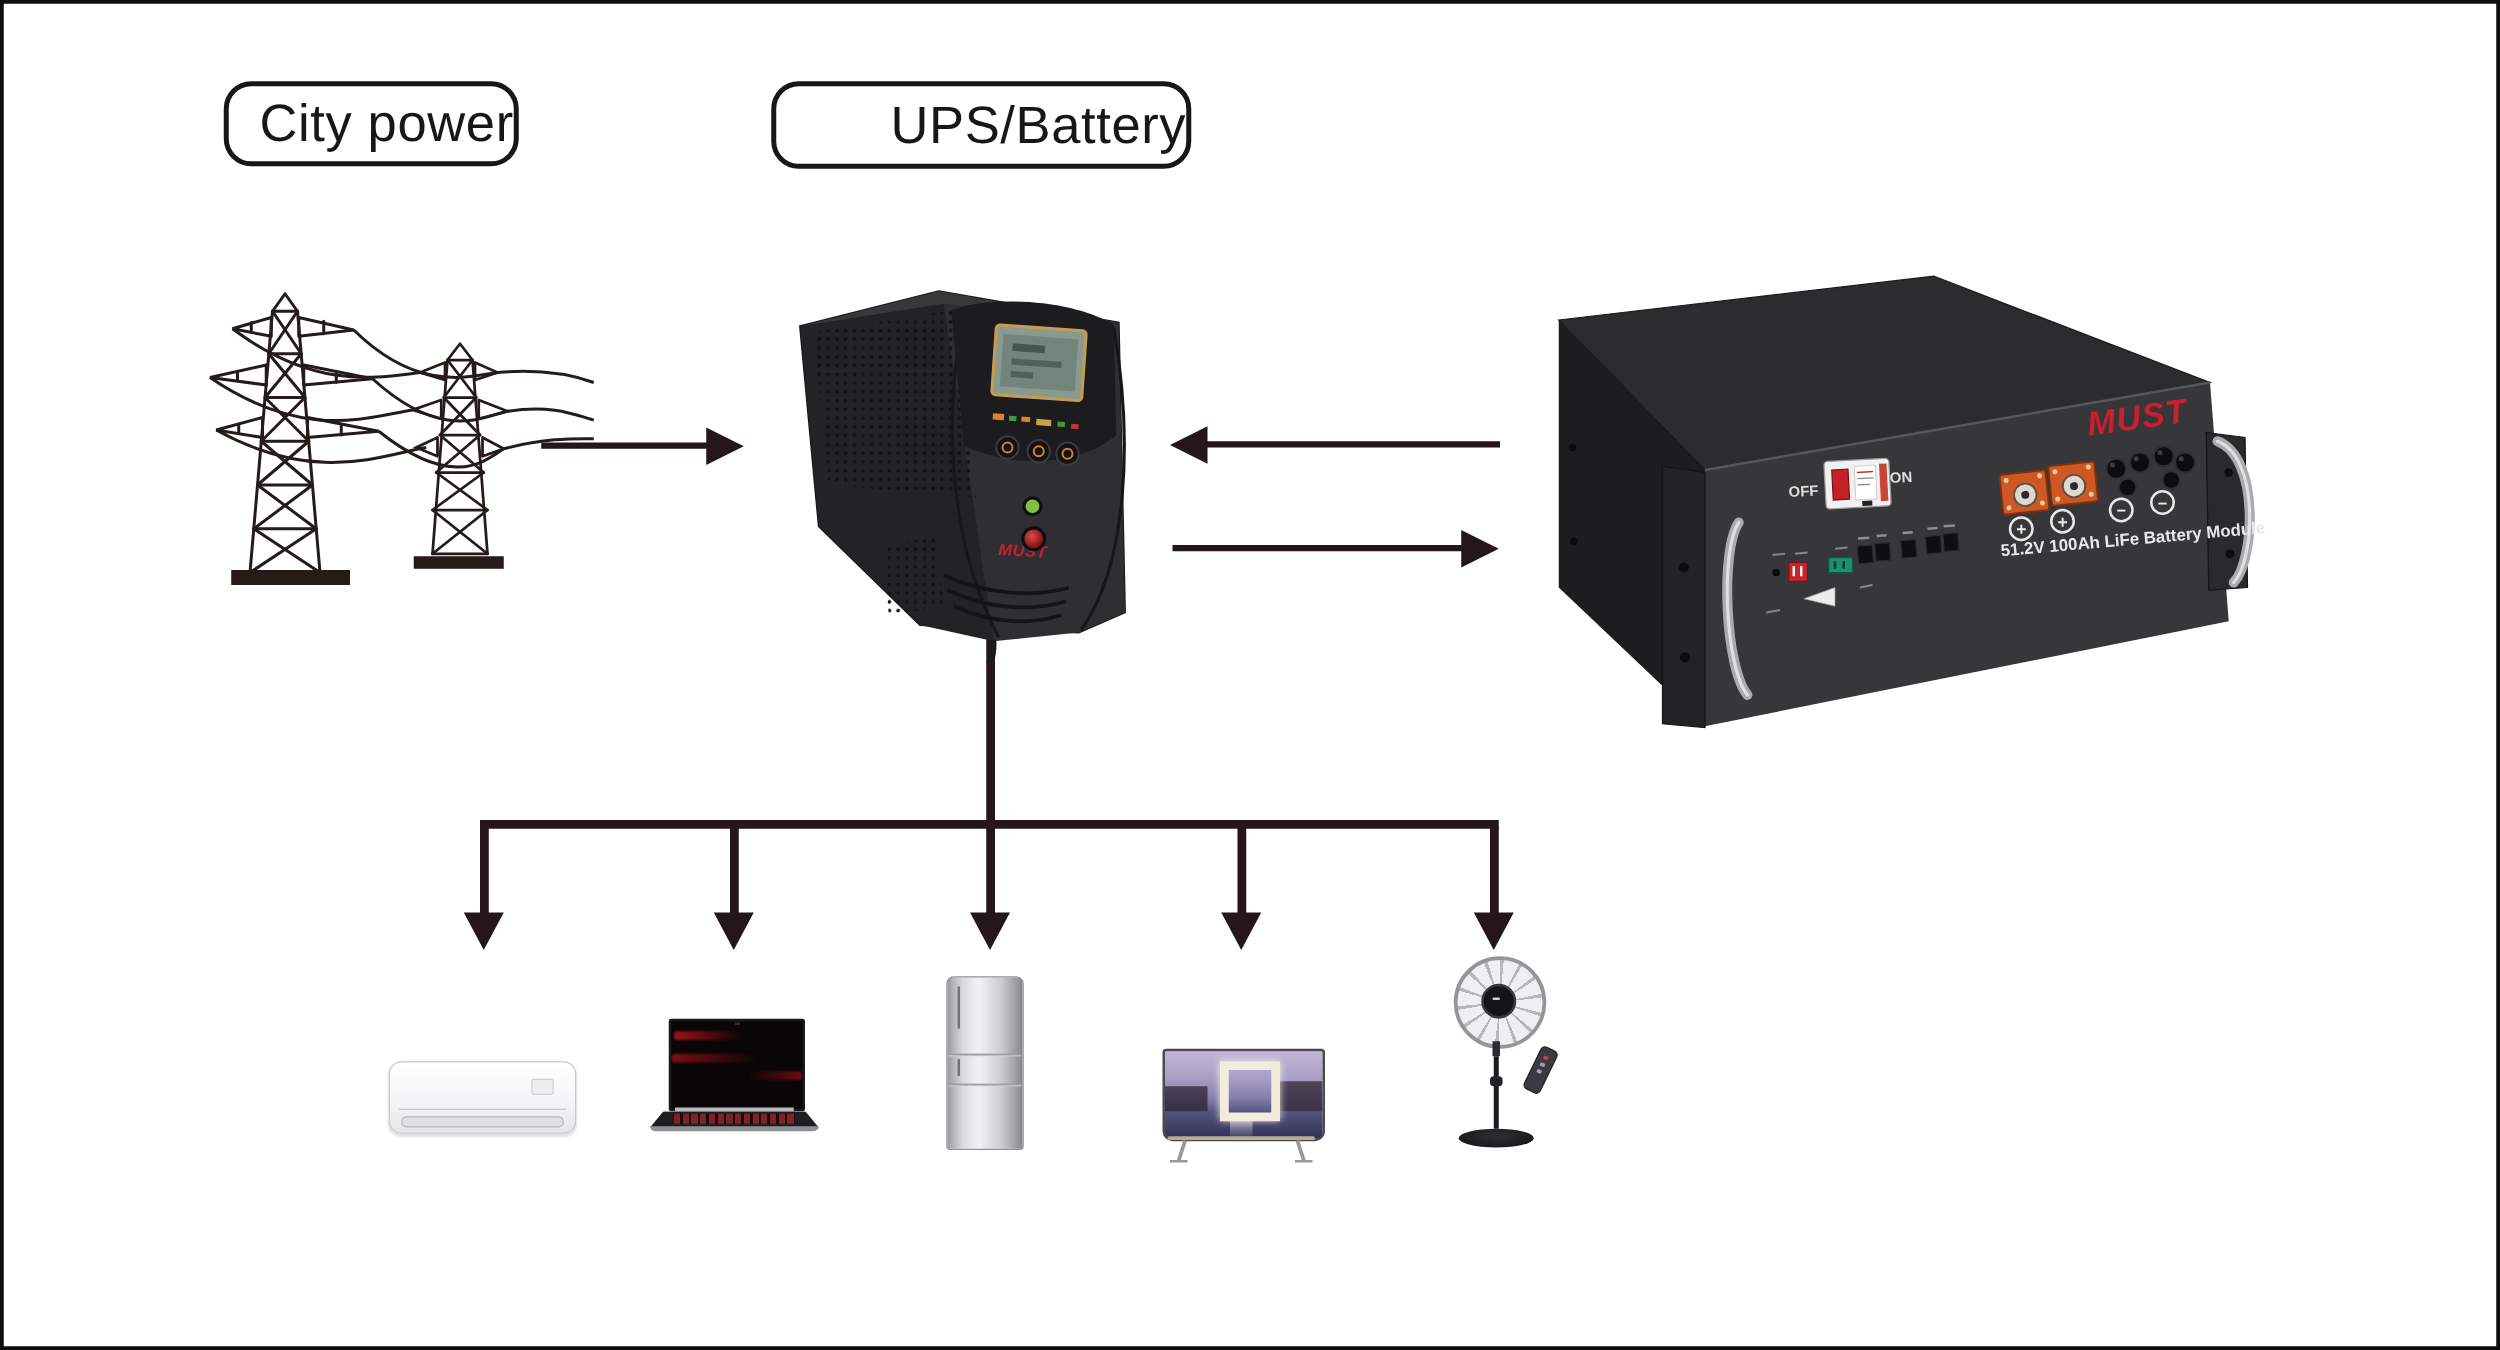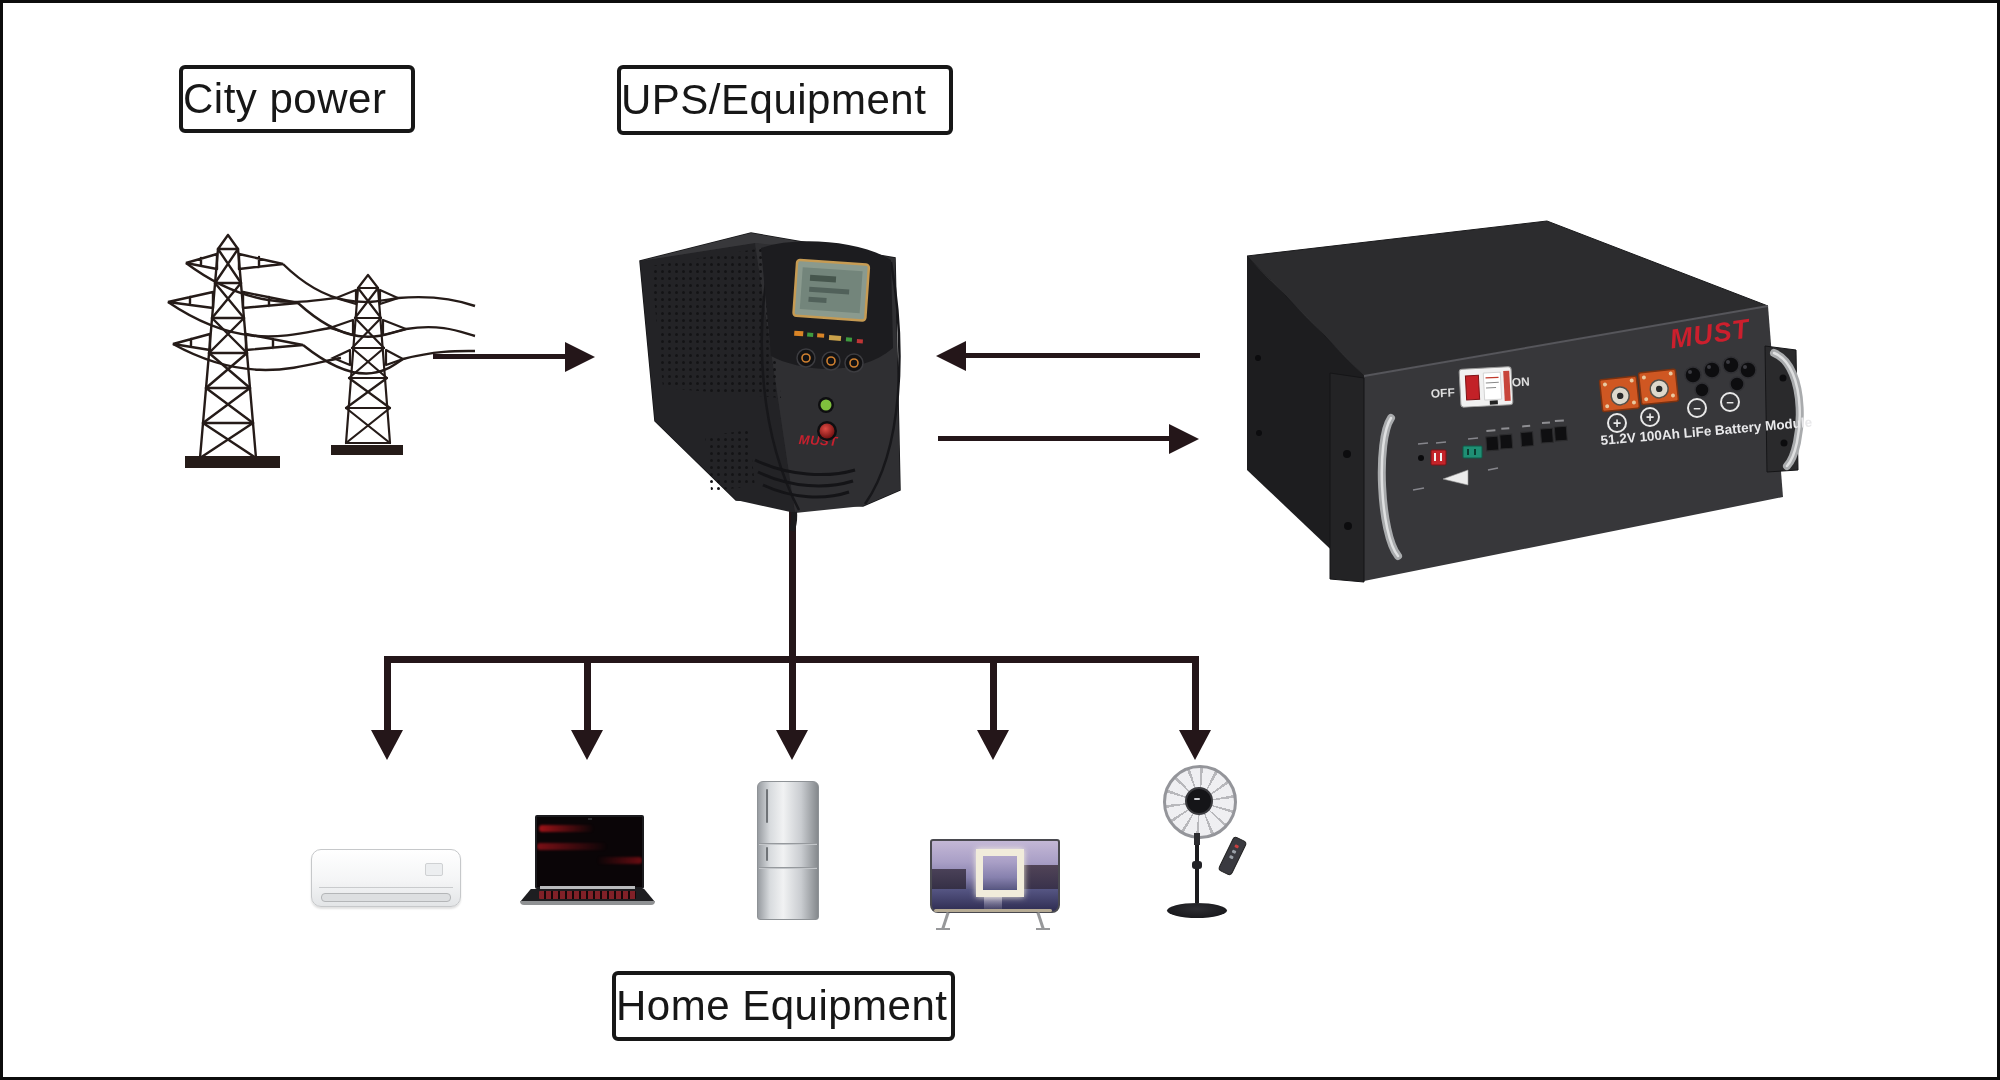--- a/index.html
+++ b/index.html
@@ -3,22 +3,22 @@
 <meta charset="utf-8">
 <style>
   html,body{margin:0;padding:0;background:#888;}
   .canvas{
     position:relative;width:2000px;height:1080px;background:#ffffff;
     border:3px solid #0d0d0d;box-sizing:border-box;overflow:hidden;
     font-family:"Liberation Sans", sans-serif;
   }
   
   .label{
-    position:absolute;border:4px solid #171717;border-radius:6px;background:#fff;
-    display:flex;align-items:center;justify-content:flex-start;
+    position:absolute;border:4px solid #171717;border-radius:22px;background:#fff;
+    display:flex;align-items:center;justify-content:flex-end;
     font-size:42px;color:#171717;letter-spacing:.5px;white-space:nowrap;
   }
   .lab-city{left:176px;top:62px;width:228px;height:60px;}
   .lab-ups{left:614px;top:62px;width:328px;height:62px;}
   .lab-bat{left:1333px;top:65px;width:339px;height:60px;}
   .lab-home{left:609px;top:968px;width:335px;height:62px;}
 
   .abs{position:absolute;}
 
   
@@ -85,24 +85,21 @@
 </style>
 </head>
 <body>
 
 <div class="canvas">
 
   <div class="label lab-city">
       <span>City power</span>
     </div>
   <div class="label lab-ups">
-      <span>UPS/Equipment</span>
-    </div>
-  <div class="label lab-home">
-      <span>Home Equipment</span>
+      <span>UPS/Battery</span>
     </div>
 
   <svg class="abs" style="left:150px;top:215px" width="330" height="265" viewBox="0 0 330 265">
     <g stroke="#251b18" stroke-width="2.4" fill="none" stroke-linecap="round">
       <path d="M75,17 L65,31 M75,17 L85,31 M65,31 L85,31"></path>
       <path d="M65,31 L47,240 M85,31 L103,240"></path>
       <path d="M62,65 L88,65 M59,100 L91,100 M56,135 L94,135 M53,170 L97,170 M50,205 L100,205 M47,240 L103,240"></path>
       <path d="M65,31 L88,65 M85,31 L62,65 M62,65 L91,100 M88,65 L59,100 M59,100 L94,135 M91,100 L56,135 M56,135 L97,170 M94,135 L53,170 M53,170 L100,205 M97,170 L50,205 M50,205 L103,240 M100,205 L47,240"></path>
       <path d="M64,36 L33,45 L64,51 M64,36 L64,51 M48,40 L48,48"></path>
       <path d="M86,36 L130,46 L86,51 M86,36 L86,51 M106,39 L106,49"></path>

